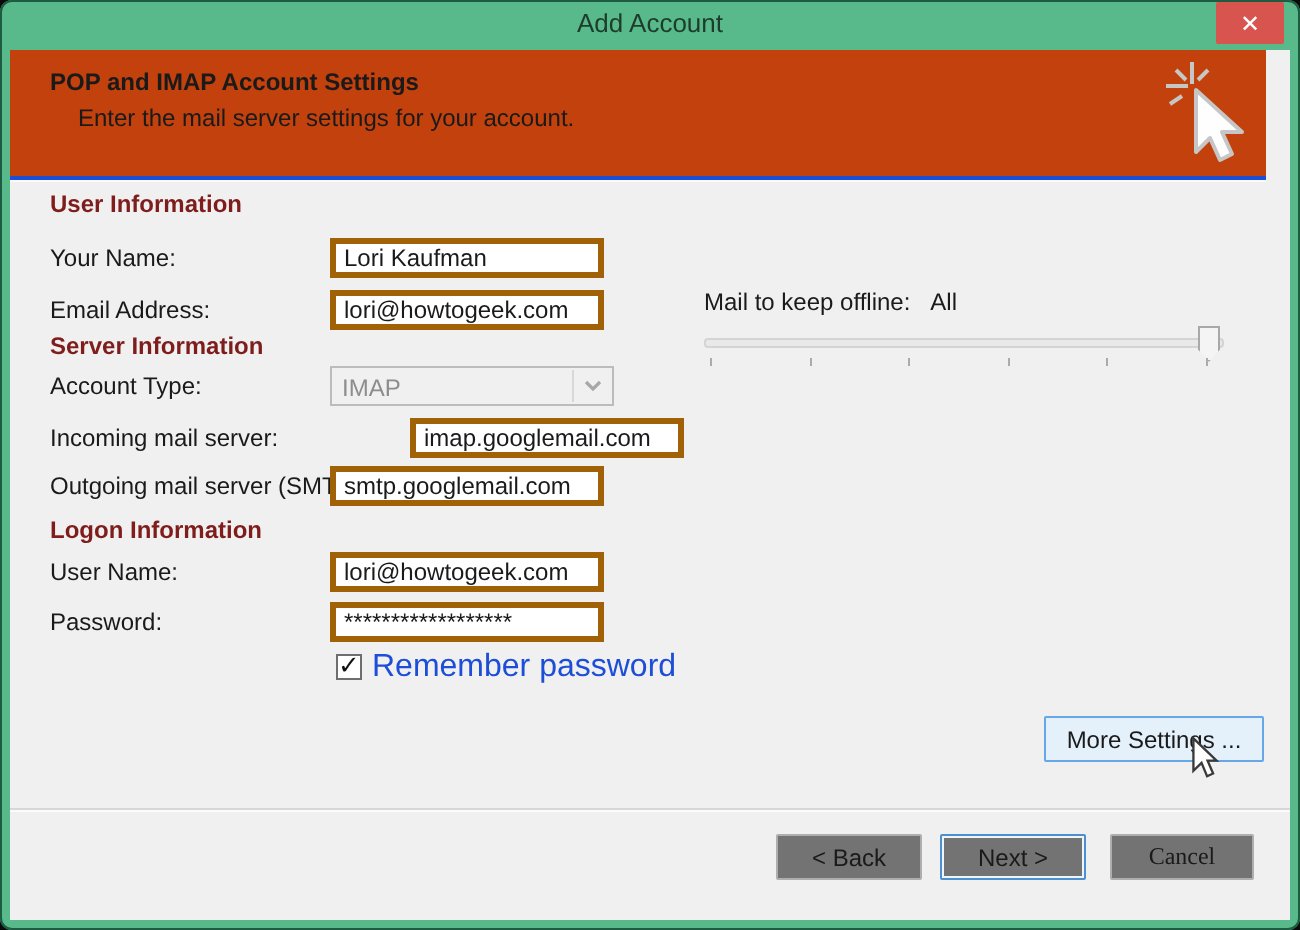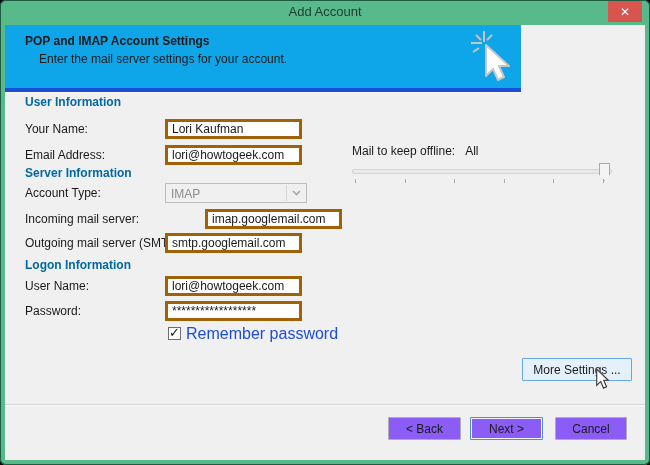--- a/index.html
+++ b/index.html
@@ -2,45 +2,45 @@
 <html style="--green: #58ba8b; --red: #d8544e; --hovbg: #e4f1fb; --hovbd: #66a7e8;"><head>
 <meta charset="utf-8">
 <style>
   html,body{margin:0;padding:0;background:#0a0a0a;}
   body{font-family:"Liberation Sans","DejaVu Sans",sans-serif;-webkit-font-smoothing:antialiased;}
   .window{position:relative;width:650px;height:465px;background:var(--green,#58ba8b);border-radius:6px;overflow:hidden;box-shadow:0 0 0 1px #1d5c40 inset;}
   .titlebar{position:absolute;top:0;left:0;right:0;height:25px;}
   .title-text{position:absolute;left:0;right:0;top:4px;text-align:center;font-size:13px;color:#1e3c2d;}
   .close-btn{position:absolute;top:1px;right:8px;width:34px;height:21px;background:var(--red,#d8544e);color:#fff;font-size:12px;font-weight:bold;display:flex;align-items:center;justify-content:center;border-radius:1px;cursor:default;}
   .content{position:absolute;left:5px;top:25px;width:640px;height:435px;background:#f0f0f0;}
-  .header{position:absolute;left:0;top:0;width:516px;height:63px;background:#0ea5e9;border-bottom:4px solid #1d4ed8;box-shadow:0 1px 0 #fafafa;}
+  .header{position:absolute;left:0;top:0;width:628px;height:63px;background:#c2410c;border-bottom:2px solid #1d4ed8;box-shadow:0 1px 0 #fafafa;}
   .header-title{position:absolute;left:20px;top:9px;font-size:12px;font-weight:bold;color:#1a1a1a;}
   .header-sub{position:absolute;left:34px;top:27px;font-size:12px;color:#1a1a1a;}
   .wizard-icon{position:absolute;right:7px;top:4px;width:46px;height:54px;}
-  .sec-heading{position:absolute;left:20px;font-size:12px;font-weight:bold;color:#0369a1;}
+  .sec-heading{position:absolute;left:20px;font-size:12px;font-weight:bold;color:#7f1d1d;}
   .f-label{position:absolute;left:20px;font-size:12px;color:#1a1a1a;line-height:20px;}
   .t-input{position:absolute;width:137px;height:20px;border:3px solid #a16207;background:#fff;font-family:"Liberation Sans",sans-serif;font-size:12px;color:#1a1a1a;padding:0 0 0 4px;box-sizing:border-box;}
   .dd{position:absolute;left:160px;top:158px;width:142px;height:20px;border:1px solid #bcbcbc;background:#f0f0f0;box-sizing:border-box;}
   .dd-value{position:absolute;left:5px;top:3px;font-size:12px;color:#8d8d8d;}
   .dd-btn{position:absolute;right:1px;top:1px;width:18px;height:16px;border-left:1px solid #d8d8d8;display:flex;align-items:center;justify-content:center;}
   .offline-label{position:absolute;left:347px;top:119px;font-size:12px;color:#1a1a1a;}
   .offline-value{margin-left:10px;}
   .slider{position:absolute;left:347px;top:138px;width:260px;height:22px;}
   .slider-track{position:absolute;left:0;right:0;top:6px;height:3px;background:#e9e9e9;border:1px solid #d4d4d4;border-radius:2px;}
   .slider-thumb{position:absolute;right:2px;top:0;width:11px;height:18px;background:#f4f4f4;border:1px solid #a9a9a9;box-sizing:border-box;clip-path:polygon(0 0,100% 0,100% 65%,50% 100%,0 65%);}
   .tick{position:absolute;top:16px;width:1px;height:4px;background:#ababab;}
   .checkbox-row{position:absolute;display:flex;align-items:flex-start;}
   .cb{width:13px;height:13px;background:#fff;border:1px solid #6e6e6e;box-sizing:border-box;position:relative;flex:none;margin-top:1px;}
   .cb.checked::after{content:"✓";position:absolute;left:0px;top:-3px;font-size:13px;font-weight:bold;color:#111;}
   .cb-label{margin-left:5px;font-size:16px;color:#1d4ed8;line-height:15px;}
-  .btn{position:absolute;height:23px;background:#8b5cf6;border:1px solid #aeaeae;font-family:"Liberation Sans",sans-serif;font-size:12px;color:#1a1a1a;display:flex;align-items:center;justify-content:center;box-sizing:border-box;border-radius:1px;}
+  .btn{position:absolute;height:23px;background:#737373;border:1px solid #aeaeae;font-family:"Liberation Sans",sans-serif;font-size:12px;color:#1a1a1a;display:flex;align-items:center;justify-content:center;box-sizing:border-box;border-radius:1px;}
   .btn-more{left:517px;top:333px;width:110px;background:var(--hovbg,#e4f1fb);border:1px solid var(--hovbd,#66a7e8);}
   .btn-back{left:383px;top:392px;width:73px;}
   .btn-next{left:465px;top:392px;width:73px;border:1px solid #4d90d0;box-shadow:0 0 0 1px #eef5fc inset;}
-  .btn-cancel{left:550px;top:392px;width:72px;}
+  .btn-cancel{left:550px;top:392px;width:72px;font-family:Liberation Serif, serif;}
   .footer-line{position:absolute;left:0;top:379px;width:640px;height:1px;background:#d7d7d7;box-shadow:0 1px 0 #fbfbfb;}
   .cursor{position:absolute;left:590px;top:343px;width:15px;height:22px;z-index:5;}
 </style>
 </head>
 <body>
 
 <div class="window">
 
   <div class="titlebar">
     <div class="title-text">Add Account</div>

